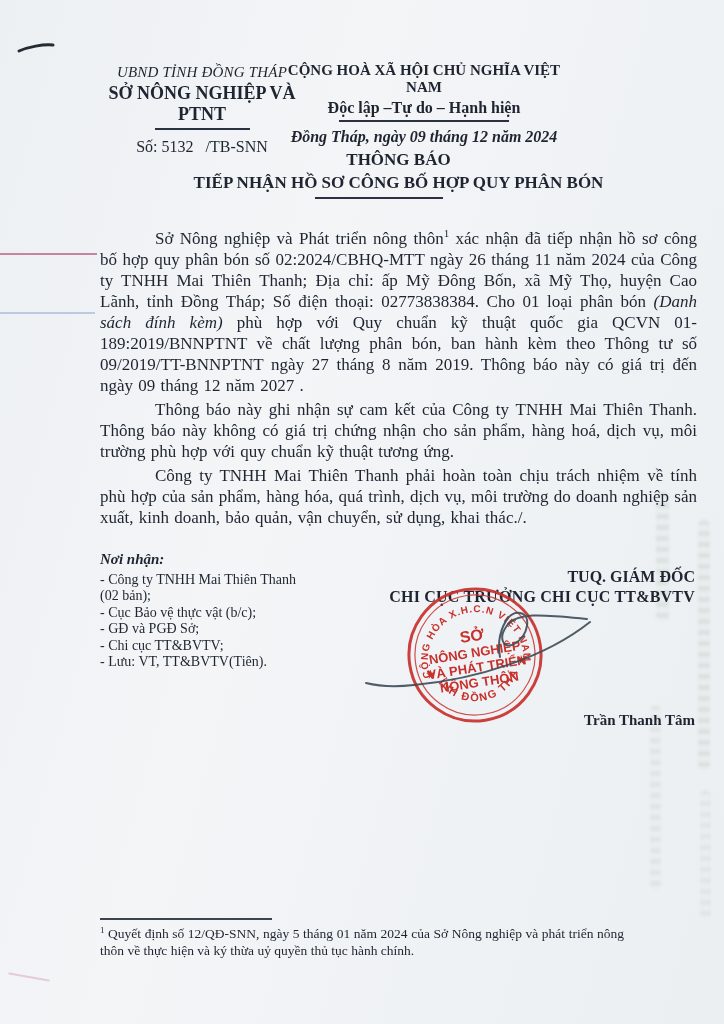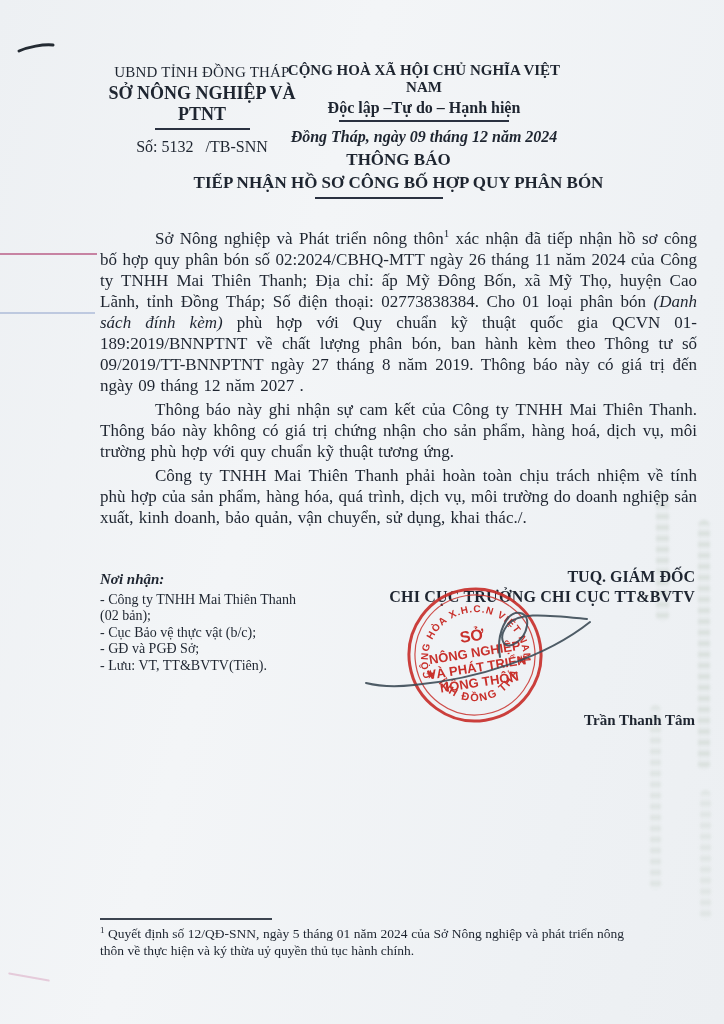--- a/index.html
+++ b/index.html
@@ -26,21 +26,21 @@
            background:repeating-linear-gradient(to bottom,
              rgba(125,150,120,0.16) 0 5px, rgba(125,150,120,0.03) 5px 11px); }
   .bleed.b1 { left:656px; top:492px; width:13px; height:130px; }
   .bleed.b2 { left:698px; top:520px; width:12px; height:250px; }
   .bleed.b3 { left:650px; top:705px; width:11px; height:185px; opacity:.8; }
   .bleed.b4 { left:700px; top:790px; width:11px; height:130px; opacity:.7; }
 
   
   .hdr-left  { position:absolute; left:108px; top:64px; width:188px; text-align:center; }
   .hdr-right { position:absolute; left:286px; top:62px; width:276px; text-align:center; }
-  .hdr-l1 { font-size:15px; letter-spacing:.2px; }
+  .hdr-l1 { font-size:15px; letter-spacing:.2px;font-style:italic; }
   .hdr-l2 { font-size:18px; font-weight:bold; margin-top:2px; }
   .hdr-underline-l { width:95px; height:1.5px; background:#2a3140; margin:3px auto 0; }
   .doc-number { font-size:16px; margin-top:8px; white-space:pre; }
   .hdr-r1 { font-size:15px; font-weight:bold; }
   .hdr-r2 { font-size:16px; font-weight:bold; margin-top:3px; }
   .hdr-underline-r { width:170px; height:1.5px; background:#2a3140; margin:3px auto 0; }
   .dateline { font-size:16px; font-weight:bold; font-style:italic; margin-top:6px; }
 
   
   .title-block { position:absolute; left:100px; top:150px; width:597px; text-align:center; }
@@ -50,21 +50,21 @@
                      background:#2a3140; }
 
   
   .body-text { position:absolute; left:100px; top:228px; width:597px;
                font-size:17px; line-height:21px; text-align:justify; word-spacing:1px; }
   .body-text p { text-indent:55px; margin-bottom:3px; }
   .body-text sup { font-size:11px; vertical-align:super; line-height:0; }
   .body-text em { font-style:italic; }
 
   
-  .recipients { position:absolute; left:100px; top:571px; width:215px;
+  .recipients { position:absolute; left:100px; top:551px; width:215px;
                 font-size:14px; line-height:16.5px; }
   .recipients .label { font-size:15px; font-weight:bold; font-style:italic; margin-bottom:4px; }
 
   
   .sig-block { position:absolute; left:365px; top:560px; width:330px; height:180px;
                text-align:right;margin-top:8px; }
   .sig-l1 { font-size:16px; font-weight:bold; }
   .sig-l2 { font-size:16px; font-weight:bold; margin-top:2px; letter-spacing:.2px; }
   .sig-name { position:absolute; left:0; right:0; top:144px; font-size:15px; font-weight:bold; }
   .stamp-svg { position:absolute; left:404px; top:585px; }
@@ -116,20 +116,21 @@
     <p><span>Sở Nông nghiệp và Phát triển nông thôn</span><sup>1</sup><span> xác nhận đã tiếp nhận hồ sơ công bố hợp quy phân bón số 02:2024/CBHQ-MTT ngày 26 tháng 11 năm 2024 của Công ty TNHH Mai Thiên Thanh; Địa chỉ: ấp Mỹ Đông Bốn, xã Mỹ Thọ, huyện Cao Lãnh, tỉnh Đồng Tháp; Số điện thoại: 02773838384. Cho 01 loại phân bón </span><em>(Danh sách đính kèm)</em><span> phù hợp với Quy chuẩn kỹ thuật quốc gia QCVN 01-189:2019/BNNPTNT về chất lượng phân bón, ban hành kèm theo Thông tư số 09/2019/TT-BNNPTNT ngày 27 tháng 8 năm 2019. Thông báo này có giá trị đến ngày 09 tháng 12 năm 2027 .</span></p>
     <p>Thông báo này ghi nhận sự cam kết của Công ty TNHH Mai Thiên Thanh. Thông báo này không có giá trị chứng nhận cho sản phẩm, hàng hoá, dịch vụ, môi trường phù hợp với quy chuẩn kỹ thuật tương ứng.</p>
     <p>Công ty TNHH Mai Thiên Thanh phải hoàn toàn chịu trách nhiệm về tính phù hợp của sản phẩm, hàng hóa, quá trình, dịch vụ, môi trường do doanh nghiệp sản xuất, kinh doanh, bảo quản, vận chuyển, sử dụng, khai thác./.</p>
   </div>
 
   <div class="recipients">
     <div class="label">Nơi nhận:</div>
     <div>- Công ty TNHH Mai Thiên Thanh (02 bản);</div>
     <div>- Cục Bảo vệ thực vật (b/c);</div>
     <div>- GĐ và PGĐ Sở;</div>
+    <div>- Chi cục TT&amp;BVTV;</div>
     <div>- Lưu: VT, TT&amp;BVTV(Tiên).</div>
   </div>
 
   <div class="sig-block">
     <div class="sig-l1">TUQ. GIÁM ĐỐC</div>
     <div class="sig-l2">CHI CỤC TRƯỞNG CHI CỤC TT&amp;BVTV</div>
     <div class="sig-name">Trần Thanh Tâm</div>
   </div>
 
   <svg class="stamp-svg" width="142" height="140" viewBox="0 0 142 140">

